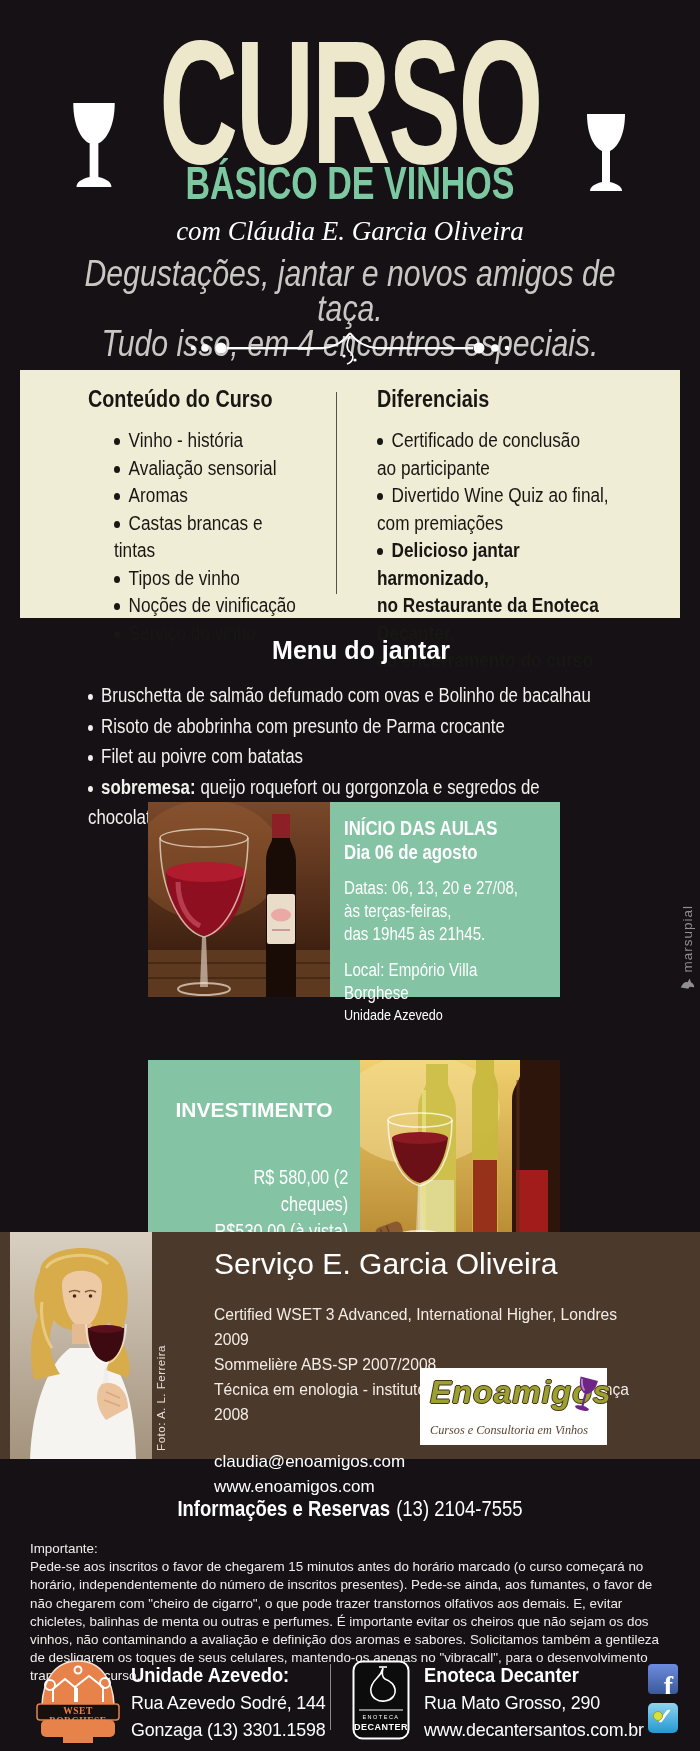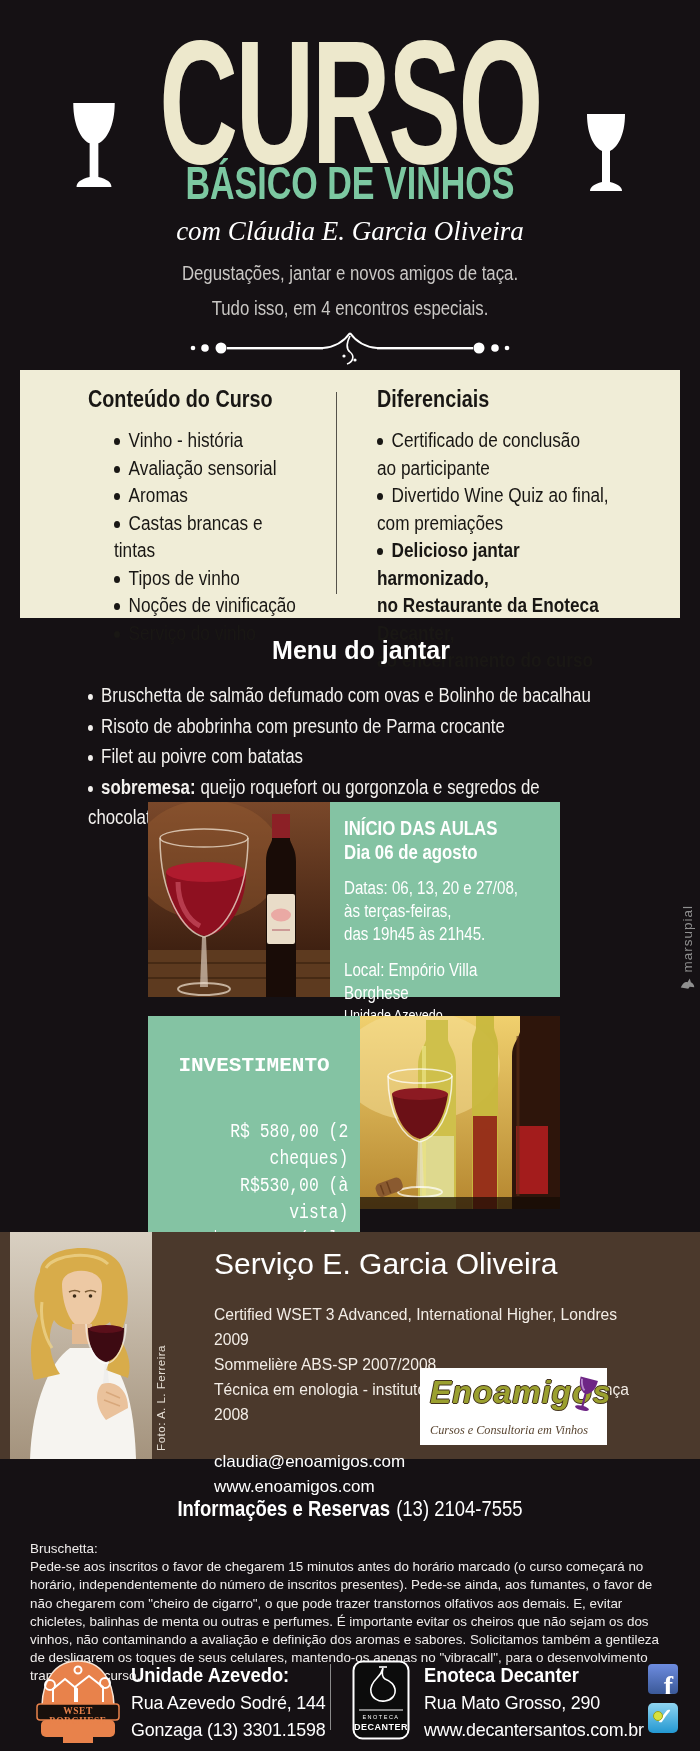--- a/index.html
+++ b/index.html
@@ -22,21 +22,21 @@
   .glass{position:absolute;}
   .glass-left{left:70px;top:92px;width:48px;height:120px;}
   .glass-right{left:584px;top:104px;width:44px;height:110px;}
   .title{position:absolute;left:0;right:0;top:14px;text-align:center;line-height:1;
     font-size:176px;font-weight:700;letter-spacing:-4px;color:var(--cream,#EDE8CC);}
   .subtitle{position:absolute;left:0;right:0;top:160px;text-align:center;line-height:1;
     font-size:46px;font-weight:700;color:var(--green,#7CC8A1);}
   .byline{position:absolute;left:0;right:0;top:216px;text-align:center;
     font-family:"Liberation Serif",serif;font-style:italic;font-size:27px;color:#fff;}
   .tagline{position:absolute;left:0;right:0;top:256px;text-align:center;
-    font-size:20px;line-height:35px;color:var(--text_light,#C9C7C4);}
+    font-size:36px;line-height:35px;color:var(--text_light,#C9C7C4);font-style:italic;}
   .ornament{position:absolute;left:185px;top:326px;width:330px;height:46px;}
 
   
   .course-box{position:absolute;left:20px;top:370px;width:660px;height:248px;
     background:var(--cream_box,#F0EDD7);color:#191714;}
   .course-left{position:absolute;left:68px;top:16px;width:250px;}
   .course-right{position:absolute;left:357px;top:16px;width:290px;}
   .box-h{margin:0;font-size:23px;font-weight:700;}
   .blist{margin:14px 0 0 0;padding:0;list-style:none;font-size:20px;line-height:27.5px;}
   .course-left .blist{margin-left:26px;}
@@ -66,21 +66,21 @@
   .ig-local{margin-top:13px;font-size:18px;line-height:23px;}
   .ig-local2{font-size:15px;line-height:20px;}
 
   
   .watermark{position:absolute;right:5px;top:905px;display:flex;flex-direction:column;
     align-items:center;color:#8f8f8f;}
   .wm-text{writing-mode:vertical-rl;transform:rotate(180deg);font-size:13.5px;letter-spacing:1px;}
   .kangaroo{width:15px;height:12px;margin-top:4px;}
 
   
-  .invest{position:absolute;left:148px;top:1016px;width:412px;height:233px;display:flex;font-family:Liberation Mono, monospace;}
+  .invest{position:absolute;left:148px;top:1060px;width:412px;height:233px;display:flex;}
   .invest-green{width:212px;flex:none;background:var(--box_green,#84C3A3);color:#fff;
     padding-top:38px;box-sizing:border-box;}
   .inv-h{text-align:center;font-size:21px;font-weight:700;}
   .inv-prices{margin-top:42px;text-align:right;padding-right:14px;
     font-size:19.5px;line-height:27px;}
   .invest-photo{flex:1;height:193px;}
 
   
   .bio{position:absolute;left:0;top:1232px;width:700px;height:227px;background:var(--brown,#4B392C);}
   .bio-photo{position:absolute;left:10px;top:0;width:142px;height:227px;}
@@ -345,21 +345,21 @@
         </g>
       </svg>
       <div class="eno-tag sx94">Cursos e Consultoria em Vinhos</div>
     </div>
   </section>
 
   <div class="resv sxc86">
     <span class="lbl">Informações e Reservas</span><span>(13) 2104-7555</span>
   </div>
   <div class="fineprint">
-    <div>Bruschetta:</div>
+    <div>Importante:</div>
     <div>Pede-se aos inscritos o favor de chegarem 15 minutos antes do horário marcado (o curso começará no horário, independentemente do número de inscritos presentes). Pede-se ainda, aos fumantes, o favor de não chegarem com "cheiro de cigarro", o que pode trazer transtornos olfativos aos demais. E, evitar chicletes, balinhas de menta ou outras e perfumes. É importante evitar os cheiros que não sejam os dos vinhos, não contaminando a avaliação e definição dos aromas e sabores. Solicitamos também a gentileza de desligarem os toques de seus celulares, mantendo-os apenas no "vibracall", para o desenvolvimento tranquilo do curso.</div>
   </div>
 
   <div class="footer">
     <div class="villa-logo">
       <svg viewBox="0 0 90 86" width="90" height="86">
         <path d="M45,3 C22,3 10,22 9,47 L81,47 C80,22 68,3 45,3 Z" fill="#e8824b" stroke="#f7e6d8" stroke-width="1.5"></path>
         <g stroke="#fff" fill="none" stroke-width="2">
           <path d="M20,44 V31 L32,21 L44,31 V44"></path>
           <path d="M42,44 V29 L56,18 L70,29 V44"></path>

